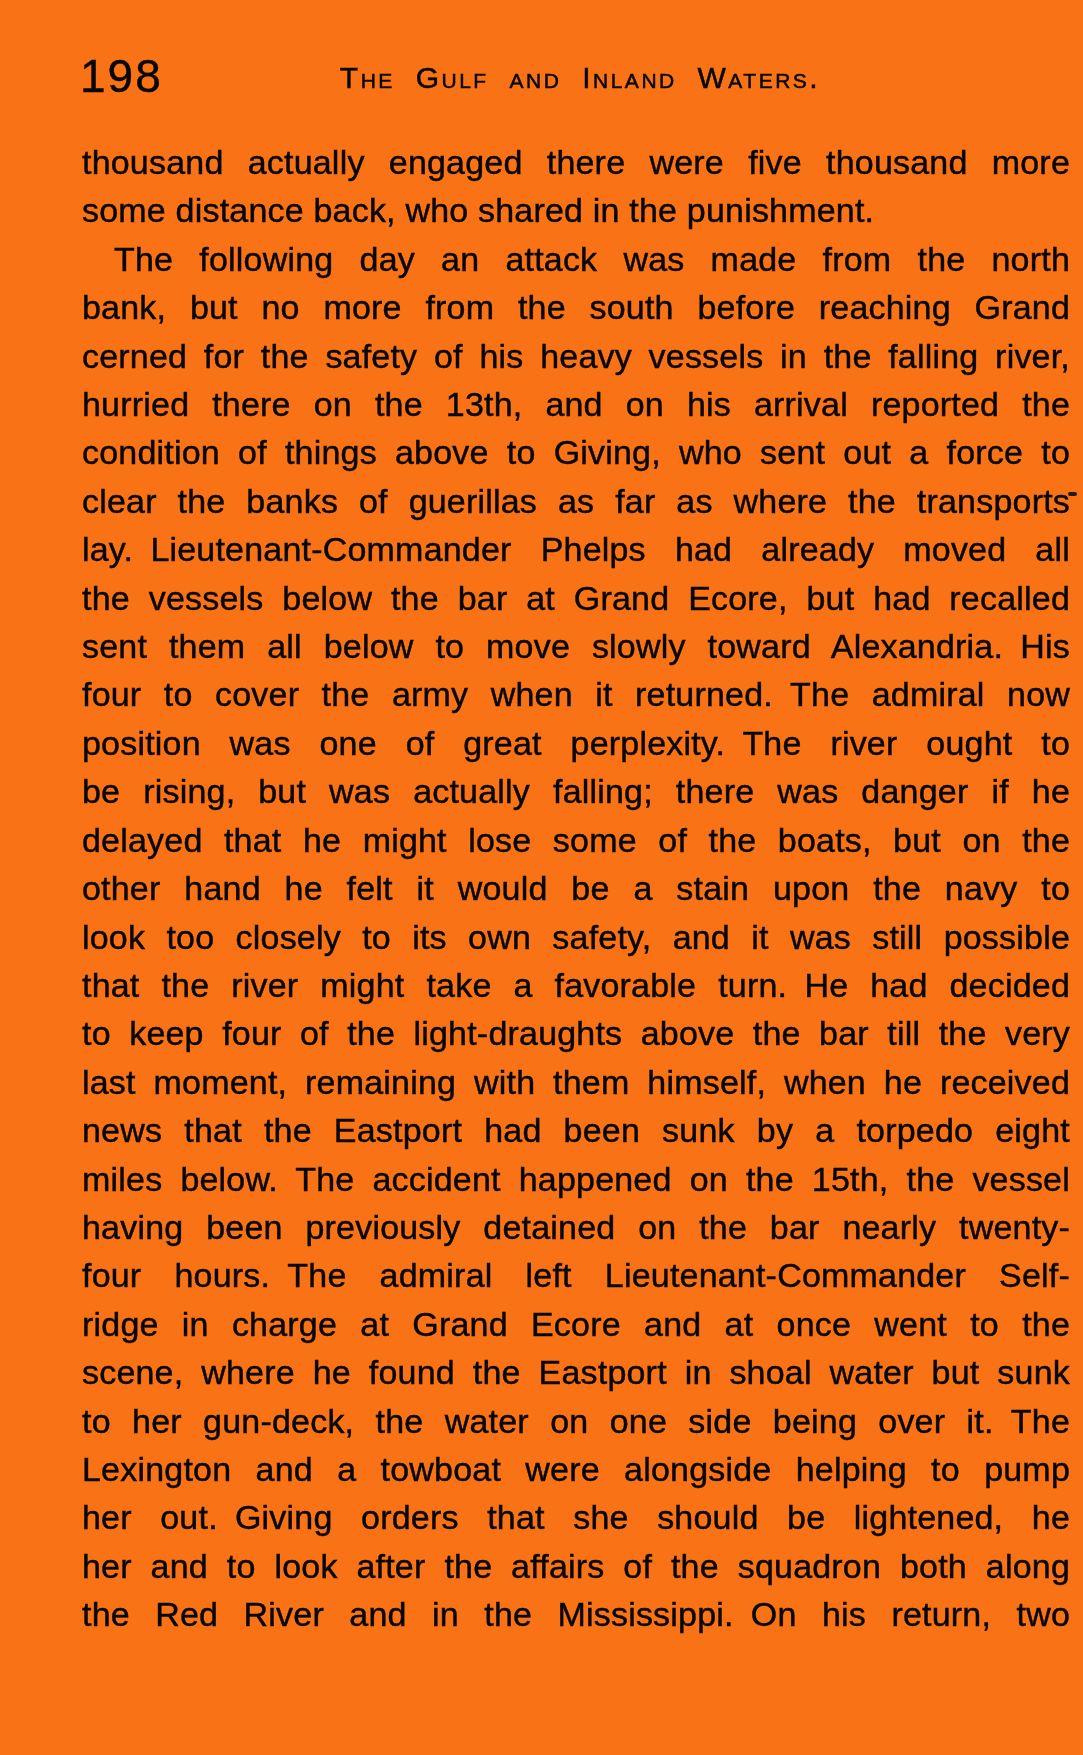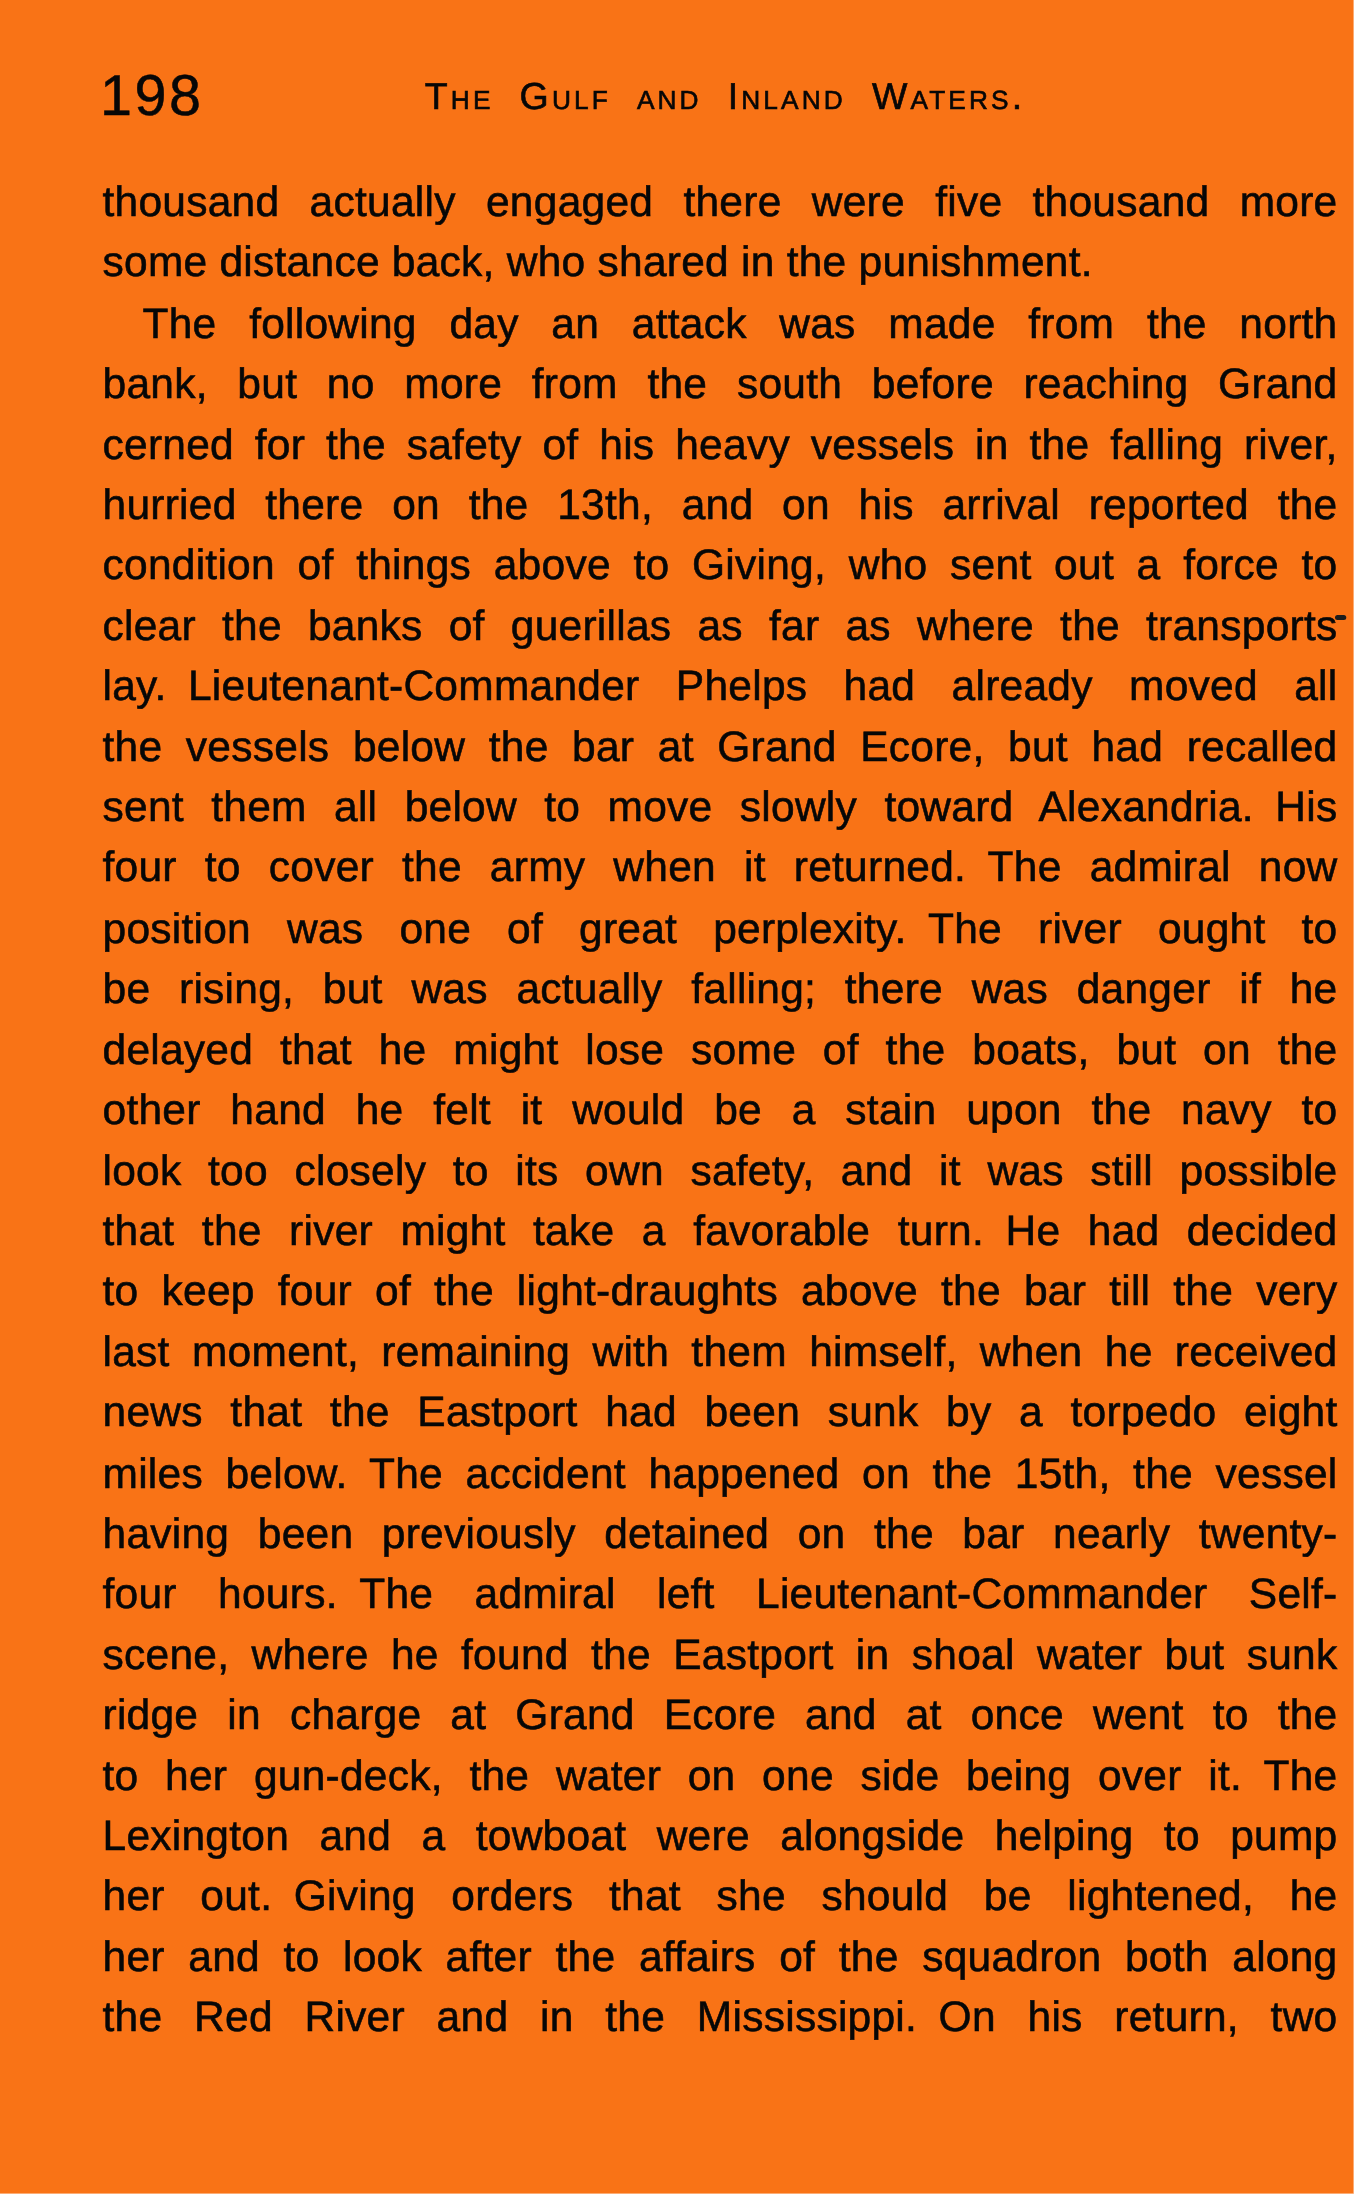--- a/index.html
+++ b/index.html
@@ -106,22 +106,22 @@
         <div class="line">delayed that he might lose some of the boats, but on the</div>
         <div class="line">other hand he felt it would be a stain upon the navy to</div>
         <div class="line">look too closely to its own safety, and it was still possible</div>
         <div class="line">that the river might take a favorable turn. He had decided</div>
         <div class="line">to keep four of the light-draughts above the bar till the very</div>
         <div class="line">last moment, remaining with them himself, when he received</div>
         <div class="line">news that the Eastport had been sunk by a torpedo eight</div>
         <div class="line">miles below. The accident happened on the 15th, the vessel</div>
         <div class="line">having been previously detained on the bar nearly twenty-</div>
         <div class="line">four hours. The admiral left Lieutenant-Commander Self-</div>
+        <div class="line">ridge in charge at Grand Ecore and at once went to the</div>
         <div class="line">scene, where he found the Eastport in shoal water but sunk</div>
-        <div class="line">ridge in charge at Grand Ecore and at once went to the</div>
         <div class="line">to her gun-deck, the water on one side being over it. The</div>
         <div class="line">Lexington and a towboat were alongside helping to pump</div>
         <div class="line">her out. Giving orders that she should be lightened, he</div>
         <div class="line">her and to look after the affairs of the squadron both along</div>
         <div class="line">the Red River and in the Mississippi. On his return, two</div>
       </div>
     </div>
 
   <div class="scan-speck"></div>
 

